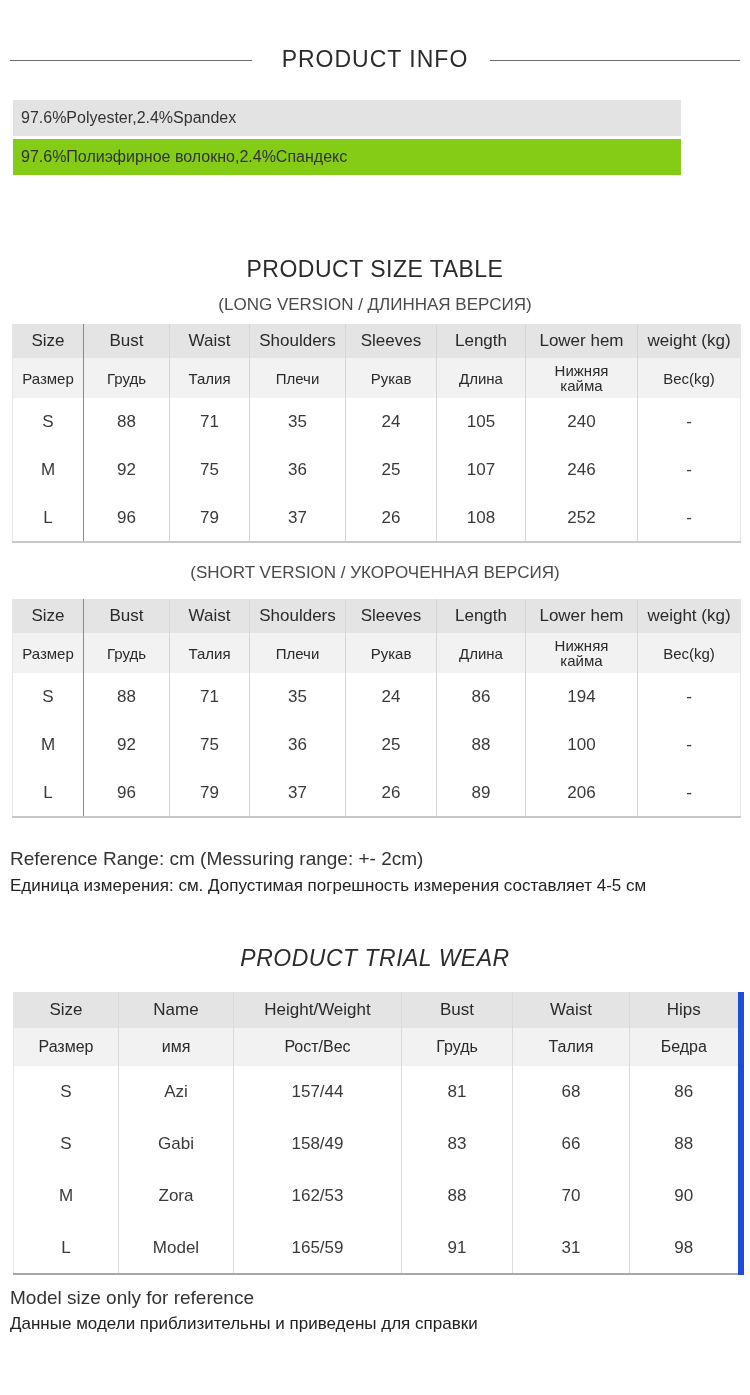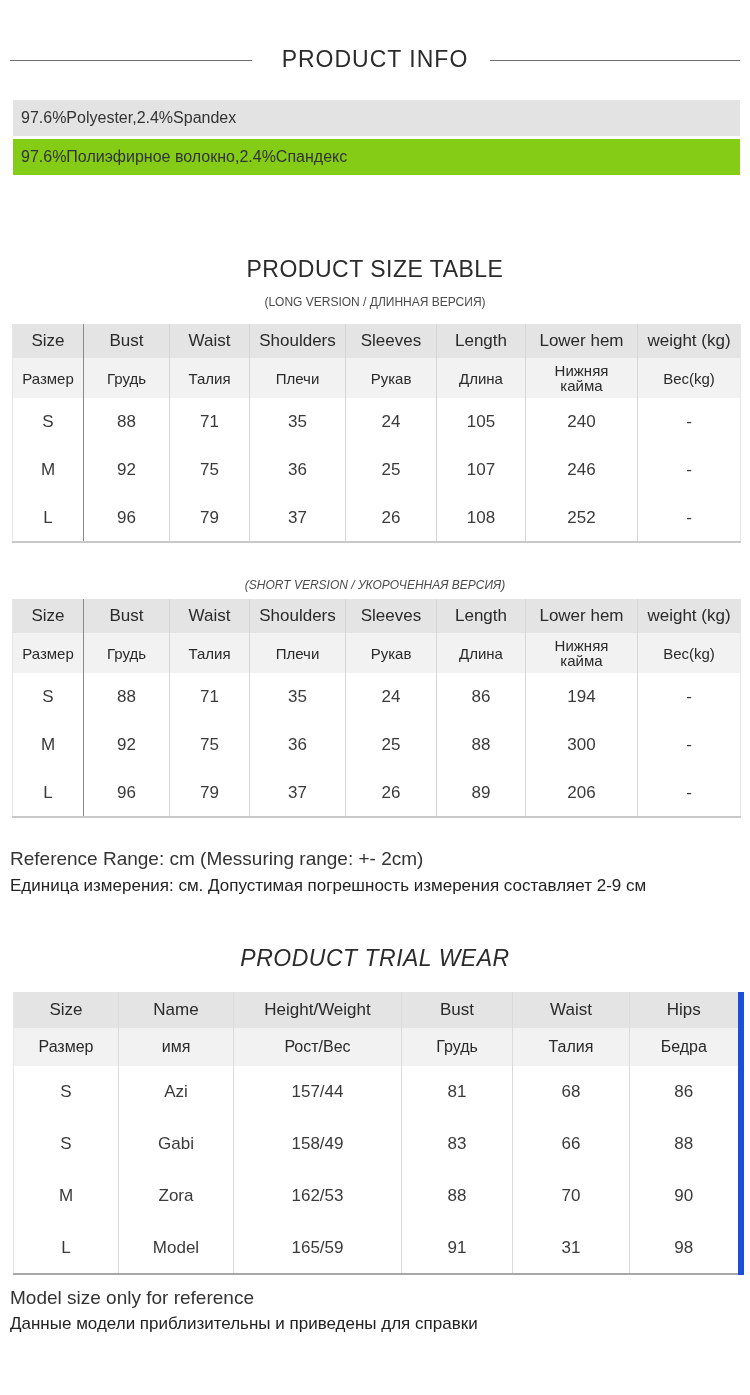--- a/index.html
+++ b/index.html
@@ -5,26 +5,26 @@
   * { box-sizing: border-box; margin: 0; padding: 0; }
   html, body { width: 750px; height: 1395px; background: #ffffff; overflow: hidden; }
   body { font-family: "Liberation Sans", "DejaVu Sans", sans-serif; color: #2a2a2a; position: relative; }
 
   .section-title-rule { position: absolute; top: 46px; left: 0; width: 674px; height: 30px; }
   .rule { position: absolute; top: 14px; height: 1px; background: #6e6e6e; }
   .rule.left { left: 10px; width: 242px; }
   .rule.right { left: 490px; width: 250px; }
   .info-title { position: absolute; left: 0; width: 750px; text-align: center; top: 0; font-size: 23px; letter-spacing: 1px; color: #2b2b2b; }
 
-  .info-row { position: absolute; left: 13px; width: 727px; height: 36px; line-height: 36px; padding-left: 8px; font-size: 16px; color: #333; }
+  .info-row { position: absolute; left: 13px; width: 668px; height: 36px; line-height: 36px; padding-left: 8px; font-size: 16px; color: #333; }
   .info-row.r1 { top: 100px; background: #e3e3e3; }
   .info-row.r2 { top: 139px; background: #84cc16; }
 
   .h-title { position: absolute; left: 0; width: 750px; text-align: center; font-size: 23px; letter-spacing: 0.5px; color: #2b2b2b; }
-  .h-sub { position: absolute; left: 0; width: 750px; text-align: center; font-size: 12px; color: #4a4a4a; }
+  .h-sub { position: absolute; left: 0; width: 750px; text-align: center; font-size: 17px; color: #4a4a4a; }
 
   table.size { position: absolute; left: 12px; width: 728px; border-collapse: collapse; table-layout: fixed; }
   table.size td { text-align: center; vertical-align: middle; border-left: 1px solid #d6d6d6; font-size: 17px; color: #3a3a3a; }
   table.size td:first-child { border-left: 1px solid #e6e6e6; }
   table.size td:nth-child(2) { border-left: 1px solid #8a8a8a; }
   table.size td:last-child { border-right: 1px solid #e6e6e6; }
   table.size tr.hdr-en td { background: #e4e4e4; height: 34px; font-size: 17px; color: #2a2a2a; }
   table.size tr.hdr-ru td { background: #f2f2f2; height: 40px; font-size: 15px; color: #2a2a2a; line-height: 15px; }
   table.size tr.data td { height: 48px; }
   table.size tr.data.last td { border-bottom: 2px solid #c8c8c8; }
@@ -113,21 +113,21 @@
     <td>79</td>
     <td>37</td>
     <td>26</td>
     <td>108</td>
     <td>252</td>
     <td>-</td>
   </tr>
 </tbody>
   </table>
 
-<div class="h-sub" style="top:578px;font-style:italic;">(SHORT VERSION / УКОРОЧЕННАЯ ВЕРСИЯ)</div>
+<div class="h-sub" style="top:563px;">(SHORT VERSION / УКОРОЧЕННАЯ ВЕРСИЯ)</div>
 
 <table class="size" style="top:599px;">
   <colgroup>
     <col style="width:71px">
       <col style="width:86px">
       <col style="width:80px">
       <col style="width:96px">
       <col style="width:91px">
       <col style="width:89px">
       <col style="width:112px">
@@ -164,38 +164,38 @@
     <td>194</td>
     <td>-</td>
   </tr>
   <tr class="data">
     <td>M</td>
     <td>92</td>
     <td>75</td>
     <td>36</td>
     <td>25</td>
     <td>88</td>
-    <td>300</td>
+    <td>100</td>
     <td>-</td>
   </tr>
   <tr class="data last">
     <td>L</td>
     <td>96</td>
     <td>79</td>
     <td>37</td>
     <td>26</td>
     <td>89</td>
     <td>206</td>
     <td>-</td>
   </tr>
 </tbody>
   </table>
 
 <div class="note" style="top:848px;">Reference Range: cm (Messuring range: +- 2cm)</div>
-<div class="note ru" style="top:876px;">Единица измерения: см. Допустимая погрешность измерения составляет 2-9 см</div>
+<div class="note ru" style="top:876px;">Единица измерения: см. Допустимая погрешность измерения составляет 4-5 см</div>
 
 <div class="h-title" style="top:945px;font-style:italic;">PRODUCT TRIAL WEAR</div>
 
 <table class="trial">
   <colgroup>
     <col style="width:105px">
       <col style="width:115px">
       <col style="width:168px">
       <col style="width:111px">
       <col style="width:117px">

